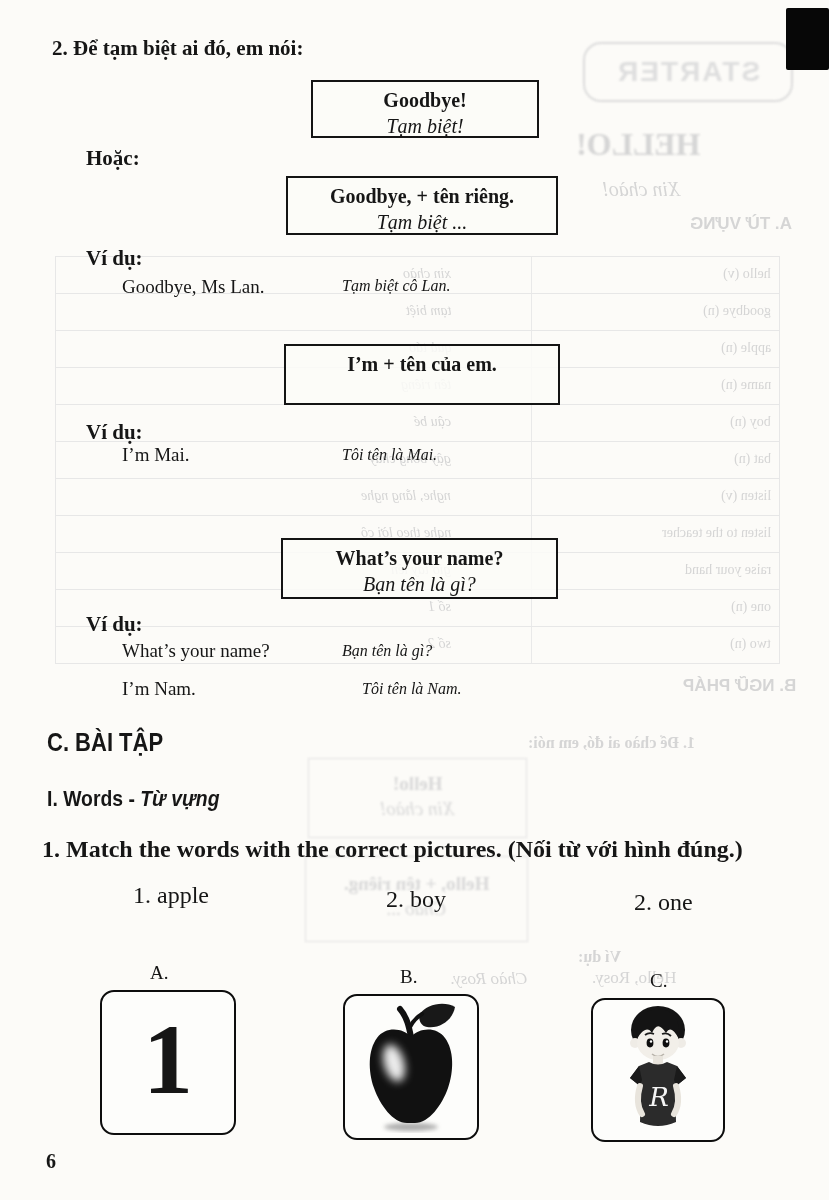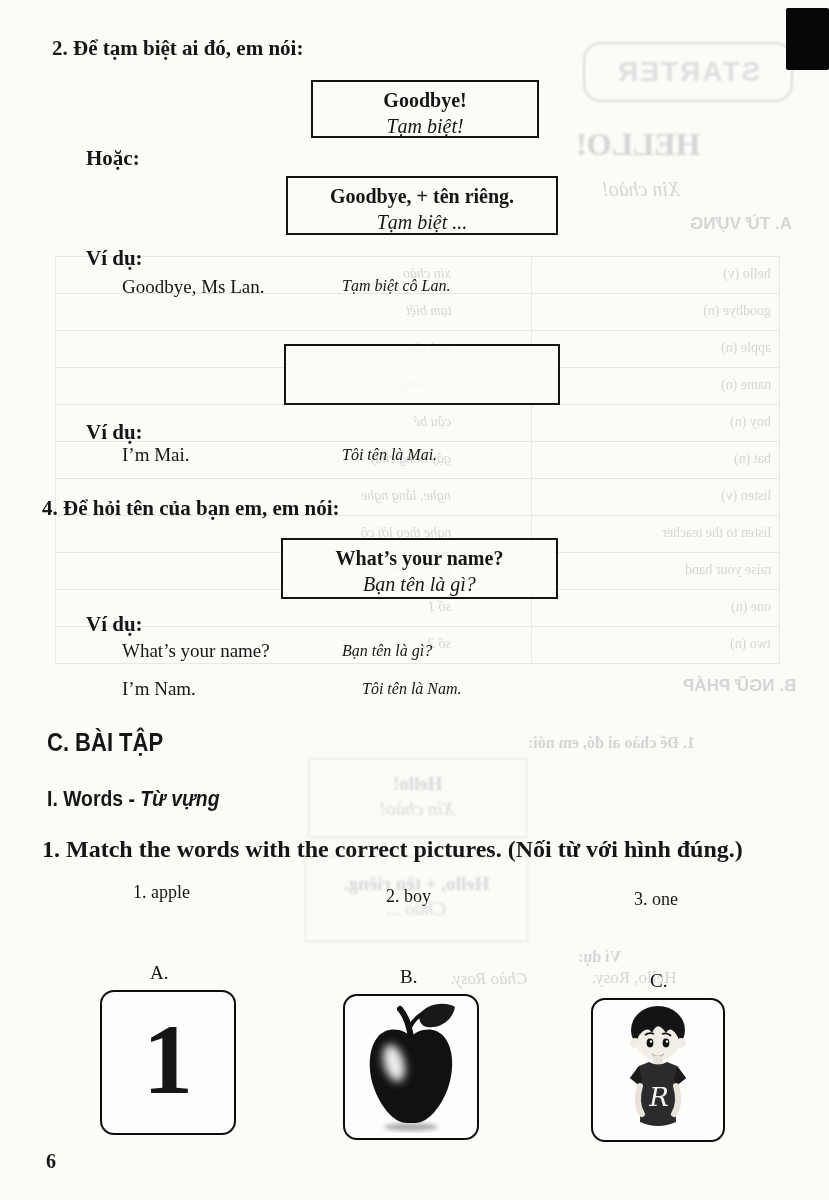--- a/index.html
+++ b/index.html
@@ -12,21 +12,21 @@
   .ex-vi{font-size:16px;font-style:italic;white-space:nowrap;z-index:3;}
   .pbox{border:2px solid #141414;background:rgba(252,251,248,.85);text-align:center;
         padding-top:5px;z-index:3;box-sizing:border-box;}
   .pbox .l1{font-weight:bold;font-size:20px;line-height:26px;}
   .pbox .l2{font-style:italic;font-size:20px;line-height:26px;}
   .sans{font-family:"Liberation Sans",sans-serif;font-weight:bold;transform:scaleX(.88);
         transform-origin:0 50%;white-space:nowrap;z-index:3;}
   .card{border:2.5px solid #0d0d0d;border-radius:14px;background:#fdfdfb;z-index:3;
         display:flex;align-items:center;justify-content:center;box-sizing:border-box;}
   .cardlabel{font-size:19px;z-index:3;}
-  .word{font-size:18px;z-index:3;text-align:center;}
+  .word{font-size:24px;z-index:3;text-align:center;}
   .digit{font-weight:bold;font-size:100px;line-height:1;margin-top:-6px;}
   .pagenum{font-size:20px;font-weight:bold;z-index:3;}
   .blackmark{background:#070707;border-radius:2px;z-index:4;}
   
   .bleed{color:#d5d5d5;filter:blur(.7px);z-index:1;}
   .mir{transform:scaleX(-1);display:inline-block;}
   .badge{border:2px solid #dcdcdc;border-radius:18px;display:flex;align-items:center;
          justify-content:center;filter:blur(1px);z-index:1;}
   .badge span{transform:scaleX(-1);font-family:"Liberation Sans",sans-serif;font-weight:bold;
          font-size:28px;letter-spacing:2px;color:#dedede;}
@@ -128,27 +128,27 @@
     <div class="l1">Goodbye, + tên riêng.</div>
     <div class="l2">Tạm biệt ...</div>
   </div>
 
   <div class="abs vidu" style="left:86px;top:246px;">Ví dụ:</div>
   <div class="abs ex-en" style="left:122px;top:276px;">Goodbye, Ms Lan.</div>
   <div class="abs ex-vi" style="left:342px;top:277px;">Tạm biệt cô Lan.</div>
 
 
   <div class="abs pbox" style="left:284px;top:344px;width:276px;height:61px;">
+    <div class="l1">I’m + tên của em.</div>
   </div>
 
   <div class="abs vidu" style="left:86px;top:420px;">Ví dụ:</div>
   <div class="abs ex-en" style="left:122px;top:444px;">I’m Mai.</div>
   <div class="abs ex-vi" style="left:342px;top:446px;">Tôi tên là Mai.</div>
 
-  <div class="abs h" style="left:42px;top:496px;">4. Để hỏi tên của bạn em, em nói:</div>
 
   <div class="abs pbox" style="left:281px;top:538px;width:277px;height:61px;">
     <div class="l1">What’s your name?</div>
     <div class="l2">Bạn tên là gì?</div>
   </div>
 
   <div class="abs vidu" style="left:86px;top:612px;">Ví dụ:</div>
   <div class="abs ex-en" style="left:122px;top:640px;">What’s your name?</div>
   <div class="abs ex-vi" style="left:342px;top:642px;">Bạn tên là gì?</div>
   <div class="abs ex-en" style="left:122px;top:678px;">I’m Nam.</div>
@@ -157,21 +157,21 @@
   <div class="abs sans" style="left:47px;top:728px;font-size:25px;">C. BÀI TẬP</div>
 
   <div class="abs sans" style="left:47px;top:786px;font-size:22px;">
     <span>I. Words - </span><span style="font-style:italic;">Từ vựng</span>
   </div>
 
   <div class="abs h" style="left:42px;top:836px;font-size:24px;">1. Match the words with the correct pictures. (Nối từ với hình đúng.)</div>
 
   <div class="abs word" style="left:133px;top:882px;">1. apple</div>
   <div class="abs word" style="left:386px;top:886px;">2. boy</div>
-  <div class="abs word" style="left:634px;top:889px;">3. one</div>
+  <div class="abs word" style="left:634px;top:889px;">2. one</div>
 
   <div class="abs cardlabel" style="left:150px;top:962px;">A.</div>
   <div class="abs cardlabel" style="left:400px;top:966px;">B.</div>
   <div class="abs cardlabel" style="left:650px;top:970px;">C.</div>
 
   <div class="abs card" style="left:100px;top:990px;width:136px;height:145px;">
     <div class="digit">1</div>
   </div>
 
   <div class="abs card" style="left:343px;top:994px;width:136px;height:146px;">

